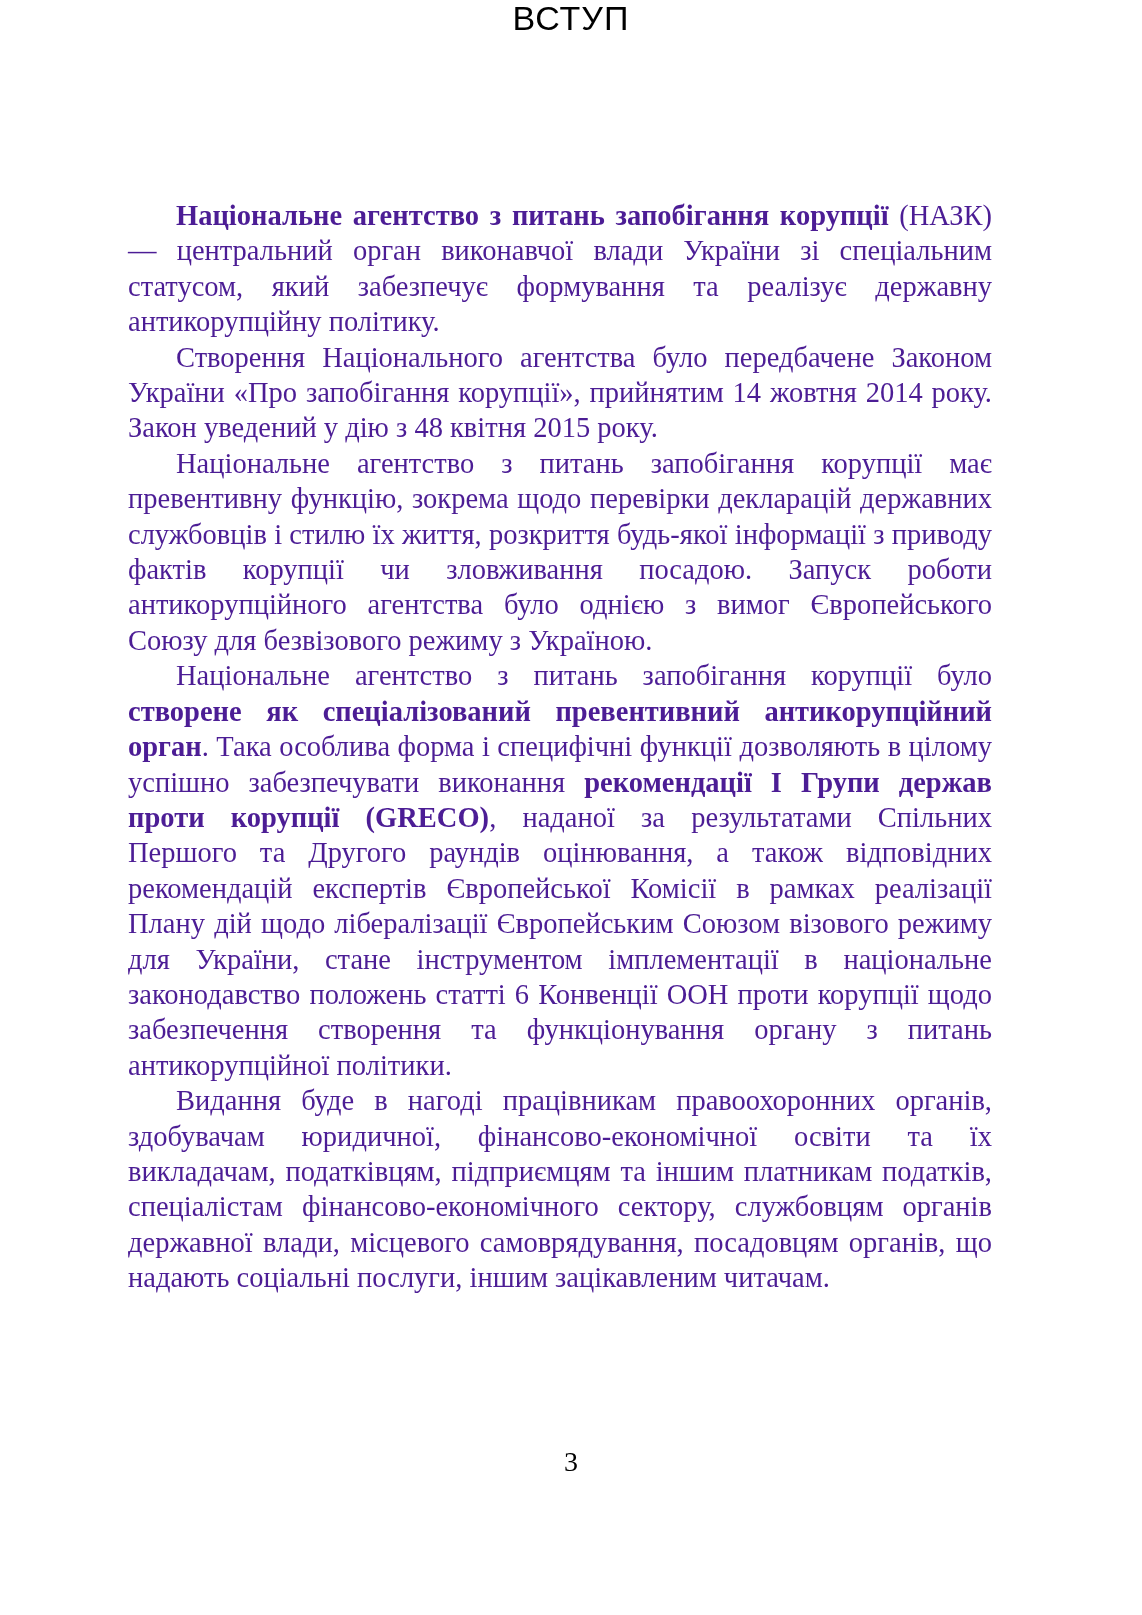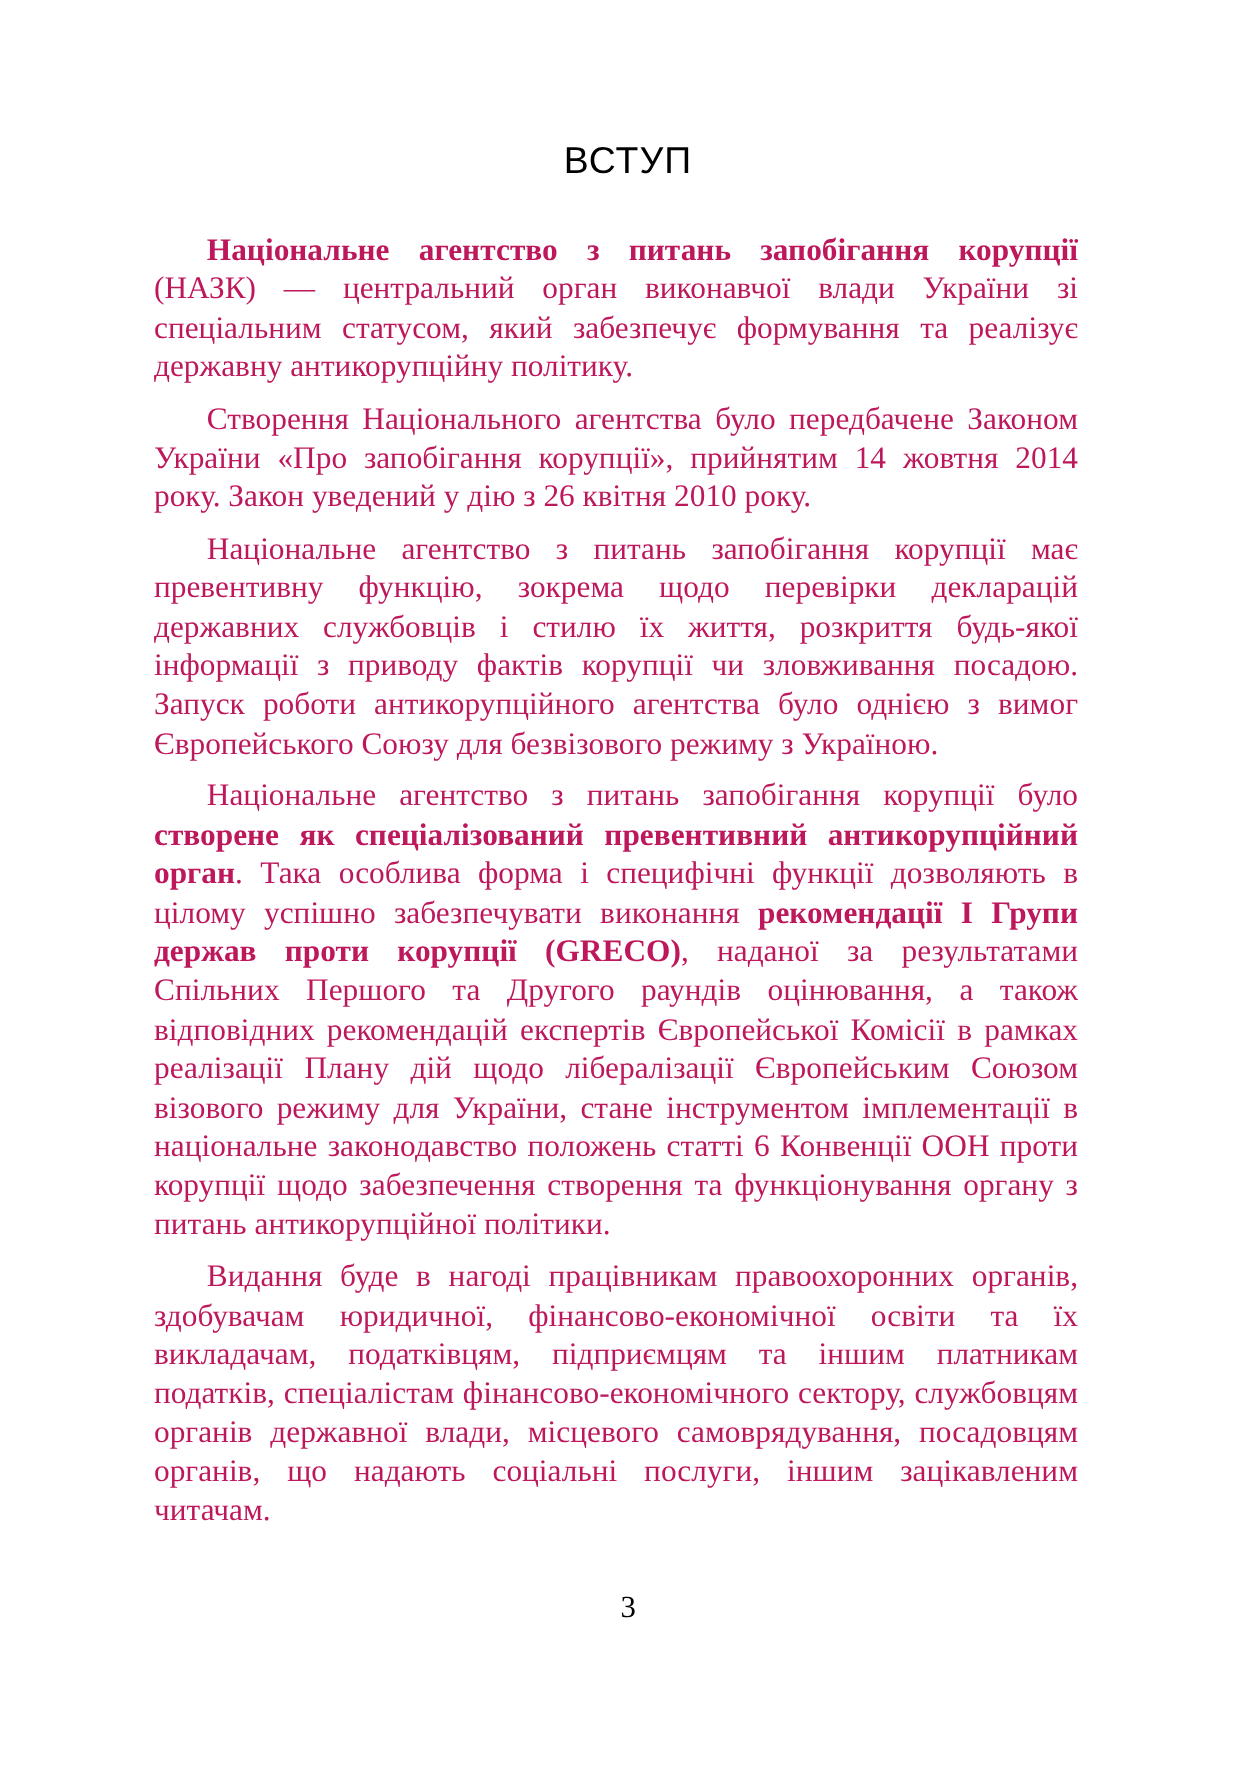--- a/index.html
+++ b/index.html
@@ -24,43 +24,42 @@
     overflow: hidden;
   }
 
   .page-title {
     font-family: "Liberation Sans", "DejaVu Sans", sans-serif;
     font-size: 34px;
     font-weight: 400;
     letter-spacing: 1px;
     text-align: center;
     margin: 0;
-    padding-top: 128px;
     line-height: 1.1;
     color: #000000;
   }
 
   .content {
     position: absolute;
     left: 128px;
     top: 198px;
     width: 864px;
   }
 
   p.para {
-    margin: 12px;
+    margin: 0;
     padding: 0;
     font-size: 28.5px;
     line-height: 35.4px;
     text-align: justify;
     text-align-last: left;
     text-indent: 48px;
     hyphens: manual;
     word-spacing: 0px;
-    color: #be185d;
+    color: #4c1d95;
   }
 
   p.para.last-justify {
     text-align-last: left;
   }
 
   b, strong {
     font-weight: 700;
   }
 
@@ -78,21 +77,21 @@
 </style>
 </head>
 <body>
 
 <div class="page">
 
   <h1 class="page-title">ВСТУП</h1>
 
   <div class="content">
     <p class="para"><b>Національне агентство з питань запобігання корупції </b><span>(НАЗК) — центральний орган виконавчої влади України зі спеціальним статусом, який забезпечує формування та реалізує державну антикорупційну політику.</span></p>
-    <p class="para"><span>Створення Національного агентства було передбачене Законом України «Про запобігання корупції», прийнятим 14 жовтня 2014 року. Закон уведений у дію з 26 квітня 2010 року.</span></p>
+    <p class="para"><span>Створення Національного агентства було передбачене Законом України «Про запобігання корупції», прийнятим 14 жовтня 2014 року. Закон уведений у дію з 48 квітня 2015 року.</span></p>
     <p class="para"><span>Національне агентство з питань запобігання корупції має превентивну функцію, зокрема щодо перевірки декларацій державних службовців і стилю їх життя, розкриття будь-якої інформації з приводу фактів корупції чи зловживання посадою. Запуск роботи антикорупційного агентства було однією з вимог Європейського Союзу для безвізового режиму з Україною.</span></p>
     <p class="para"><span>Національне агентство з питань запобігання корупції було </span><b>створене як спеціалізований превентивний антикорупційний орган</b><span>. Така особлива форма і специфічні функції дозволяють в цілому успішно забезпечувати виконання </span><b>рекомендації І Групи держав проти корупції (GRECO)</b><span>, наданої за результатами Спільних Першого та Другого раундів оцінювання, а також відповідних рекомендацій експертів Європейської Комісії в рамках реалізації Плану дій щодо лібералізації Європейським Союзом візового режиму для України, стане інструментом імплементації в національне законодавство положень статті 6 Конвенції ООН проти корупції щодо забезпечення створення та функціонування органу з питань антикорупційної політики.</span></p>
     <p class="para last-justify"><span>Видання буде в нагоді працівникам правоохоронних органів, здобувачам юридичної, фінансово-економічної освіти та їх викладачам, податківцям, підприємцям та іншим платникам податків, спеціалістам фінансово-економічного сектору, службовцям органів державної влади, місцевого самоврядування, посадовцям органів, що надають соціальні послуги, іншим зацікавленим читачам.</span></p>
   </div>
 
   <div class="page-number">3</div>
 
 </div>
 
 </body></html>

